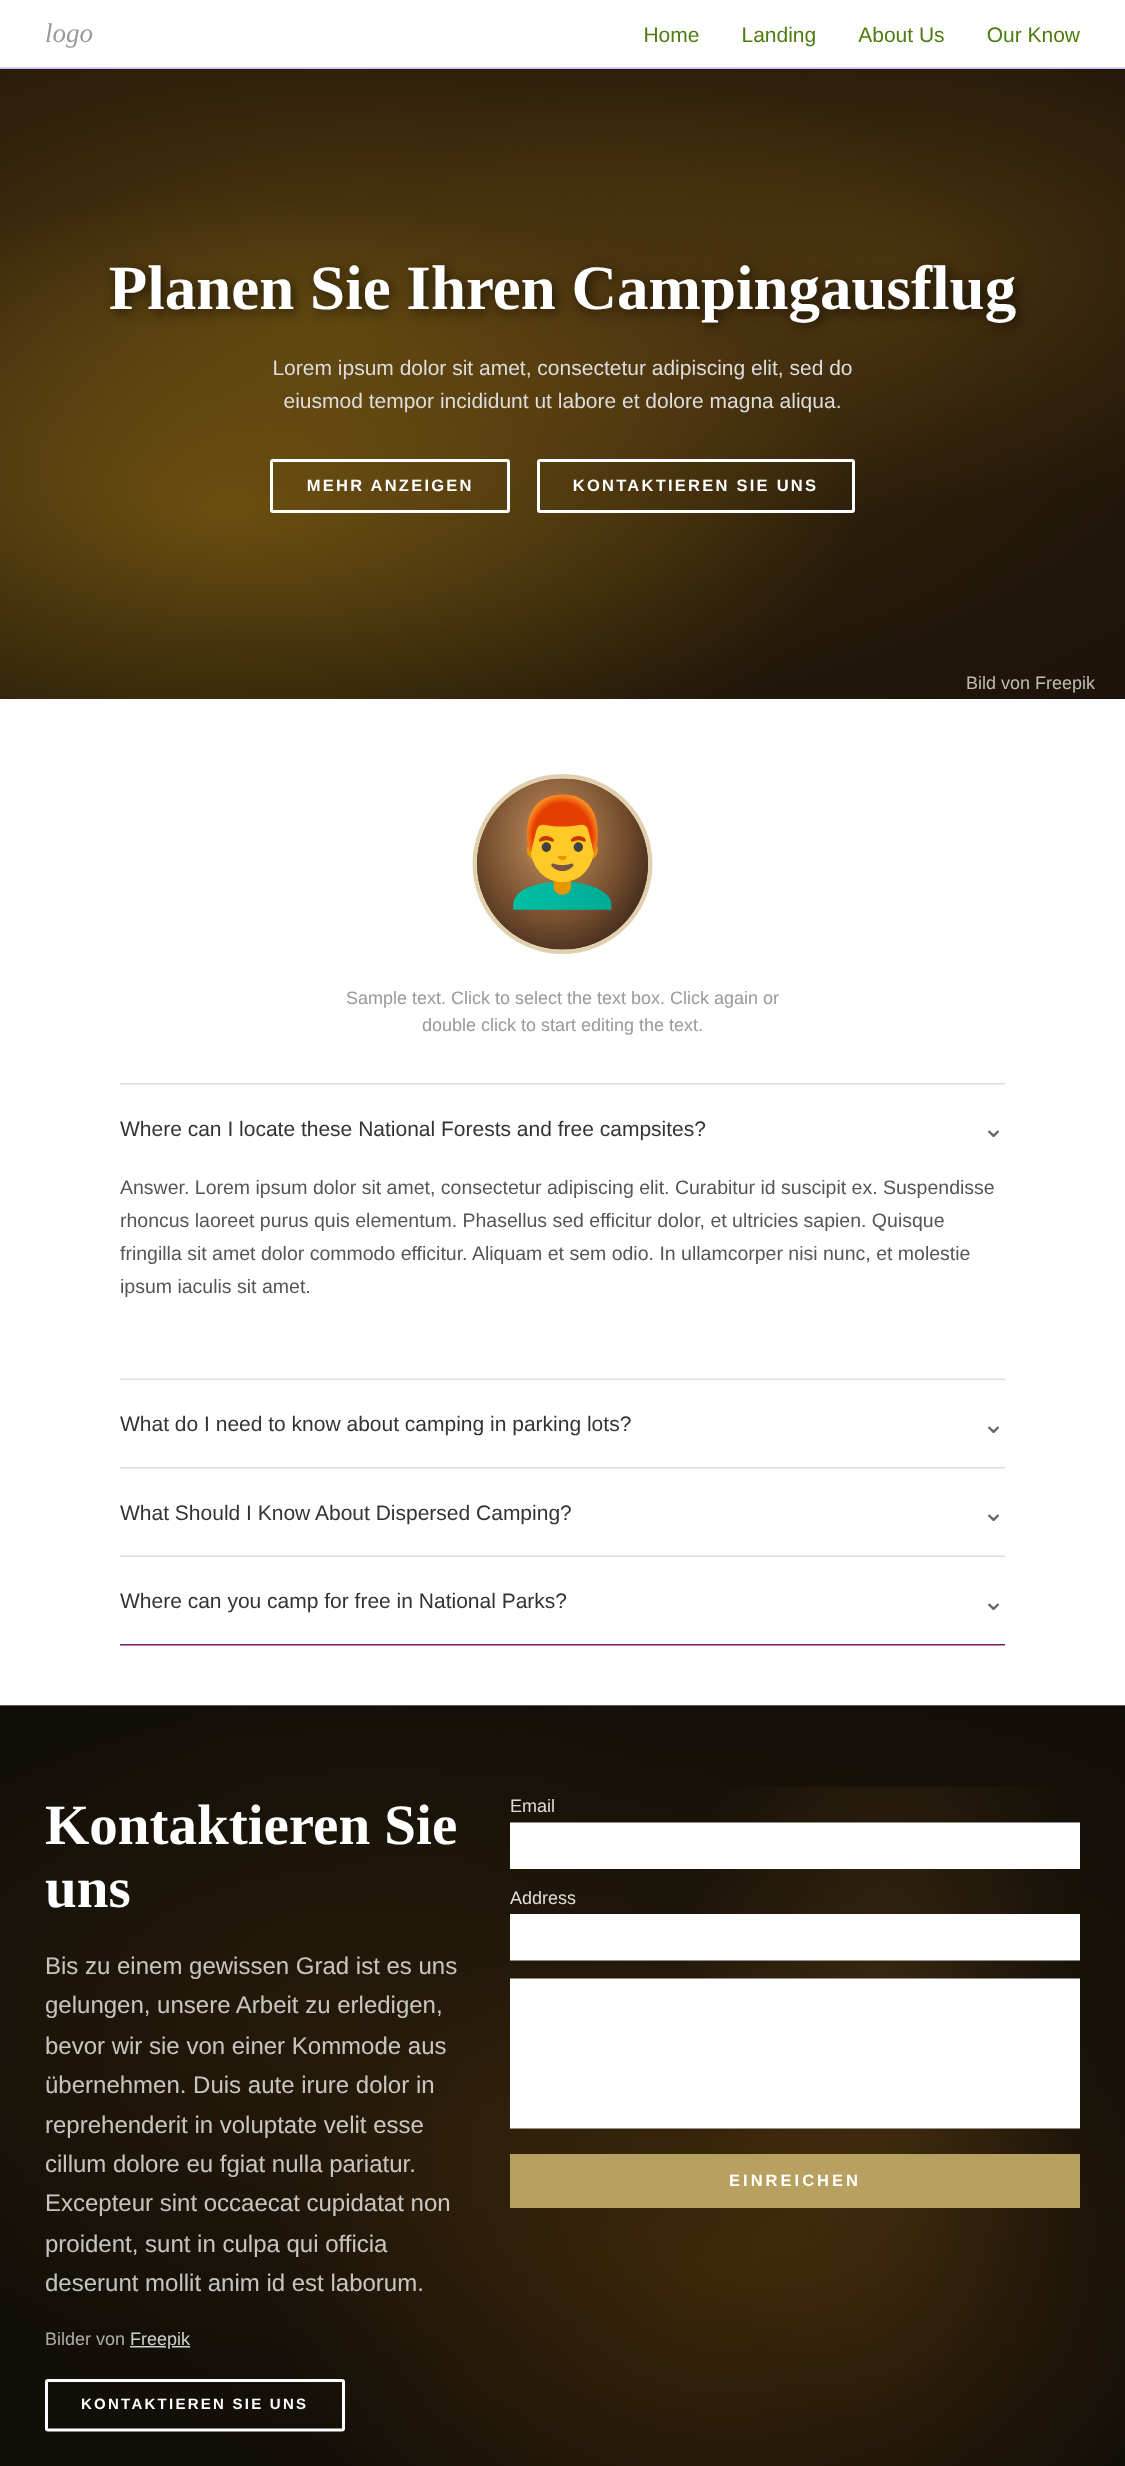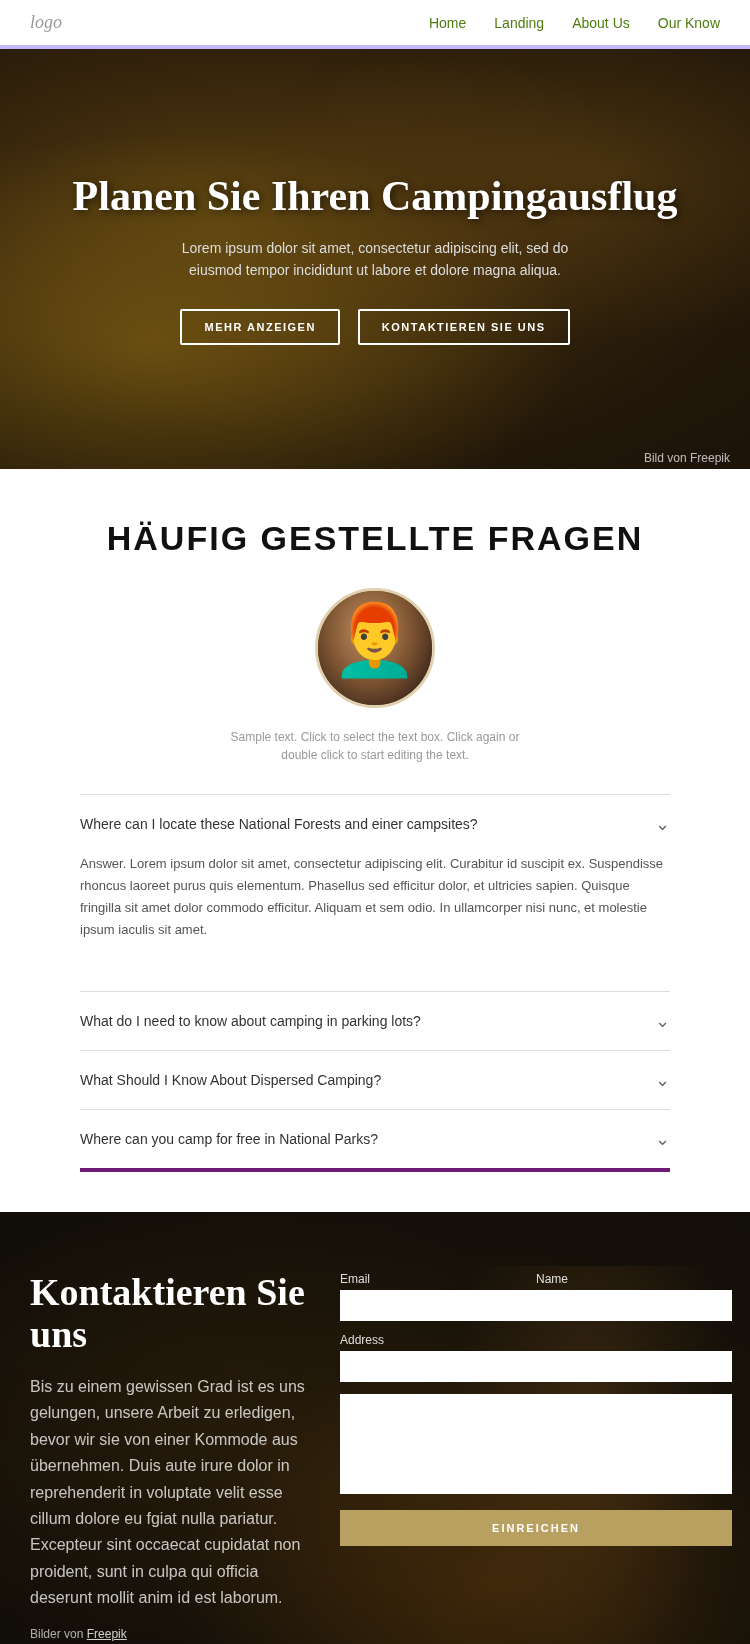--- a/index.html
+++ b/index.html
@@ -1,21 +1,21 @@
 <!DOCTYPE html>
 <html><head>
   <meta charset="utf-8">
   <style>
     * { margin: 0; padding: 0; box-sizing: border-box; }
     body { font-family: Georgia, 'Times New Roman', serif; width: 750px; background: #fff; }
 
     
     nav {
       display: flex; align-items: center; justify-content: space-between;
-      padding: 12px 30px; background: #fff; border-bottom: 4px solid #c4b5fd;
+      padding: 12px 30px; background: #fff; border-bottom: 1px solid #c4b5fd;
       position: relative; z-index: 10;
     }
     .nav-logo { font-size: 18px; color: #999; font-style: italic; }
     .nav-links { display: flex; gap: 28px; }
     .nav-links a {
       font-size: 14px; color: #4d7c0f; text-decoration: none; font-family: Arial, sans-serif;
     }
 
     
     .hero {
@@ -86,21 +86,21 @@
       transform: translateX(-50%);
     }
     .faq-sample-text {
       font-size: 12px; color: #999; max-width: 320px; margin: 0 auto 30px;
       font-family: Arial, sans-serif; line-height: 1.5;
     }
 
     
     .faq-list { text-align: left; }
     .faq-item { border-top: 1px solid #ddd; }
-    .faq-item:last-child { border-bottom: 4px solid #701a75; }
+    .faq-item:last-child { border-bottom: 1px solid #701a75; }
     .faq-question {
       display: flex; justify-content: space-between; align-items: center;
       padding: 18px 0; cursor: pointer;
     }
     .faq-question-text {
       font-size: 14px; color: #333; font-family: Arial, sans-serif; font-weight: 400;
     }
     .faq-chevron {
       font-size: 18px; color: #666;
     }
@@ -202,33 +202,32 @@
   <div class="hero-buttons">
     <button class="btn-outline">MEHR ANZEIGEN</button>
     <button class="btn-outline">KONTAKTIEREN SIE UNS</button>
   </div>
   <div class="hero-credit">
     <span>Bild von Freepik</span>
   </div>
 </section>
 
 <section class="faq-section">
-  <h2 class="faq-title">HÄUFIG GESTELLTE FRAGEN</h2>
 
   <div class="faq-avatar">
     <div class="faq-avatar-inner"></div>
   </div>
 
   <p class="faq-sample-text">Sample text. Click to select the text box. Click again or double click to start editing the text.</p>
 
   <div class="faq-list">
 
     <div class="faq-item">
       <div class="faq-question">
-        <span class="faq-question-text">Where can I locate these National Forests and einer campsites?</span>
+        <span class="faq-question-text">Where can I locate these National Forests and free campsites?</span>
         <span class="faq-chevron">⌄</span>
       </div>
       <div class="faq-answer">
         <span>Answer. Lorem ipsum dolor sit amet, consectetur adipiscing elit. Curabitur id suscipit ex. Suspendisse rhoncus laoreet purus quis elementum. Phasellus sed efficitur dolor, et ultricies sapien. Quisque fringilla sit amet dolor commodo efficitur. Aliquam et sem odio. In ullamcorper nisi nunc, et molestie ipsum iaculis sit amet.</span>
         <div class="faq-answer-spacer"></div>
       </div>
     </div>
 
     <div class="faq-item">
       <div class="faq-question">
@@ -266,24 +265,20 @@
     </p>
     <button class="btn-contact-outline">KONTAKTIEREN SIE UNS</button>
   </div>
 
   <div class="contact-right">
     <div class="form-row">
       <div class="form-group">
         <label>Email</label>
         <input type="email" style="">
       </div>
-      <div class="form-group">
-        <label>Name</label>
-        <input type="text" style="">
-      </div>
     </div>
 
     <div class="form-full">
       <label style="font-size:12px;color:rgba(255,255,255,0.85);font-family:Arial,sans-serif;display:block;margin-bottom:4px;">Address</label>
       <input type="text" style="width: 100%; background: rgb(255, 255, 255); border: none; padding: 8px 10px; font-size: 13px; font-family: Arial, sans-serif; outline: none;">
     </div>
 
     <div style="margin-bottom:12px;">
       <textarea style="width: 100%; height: 100px; background: rgb(255, 255, 255); border: none; padding: 8px 10px; font-size: 13px; font-family: Arial, sans-serif; outline: none; resize: none;"></textarea>
     </div>

